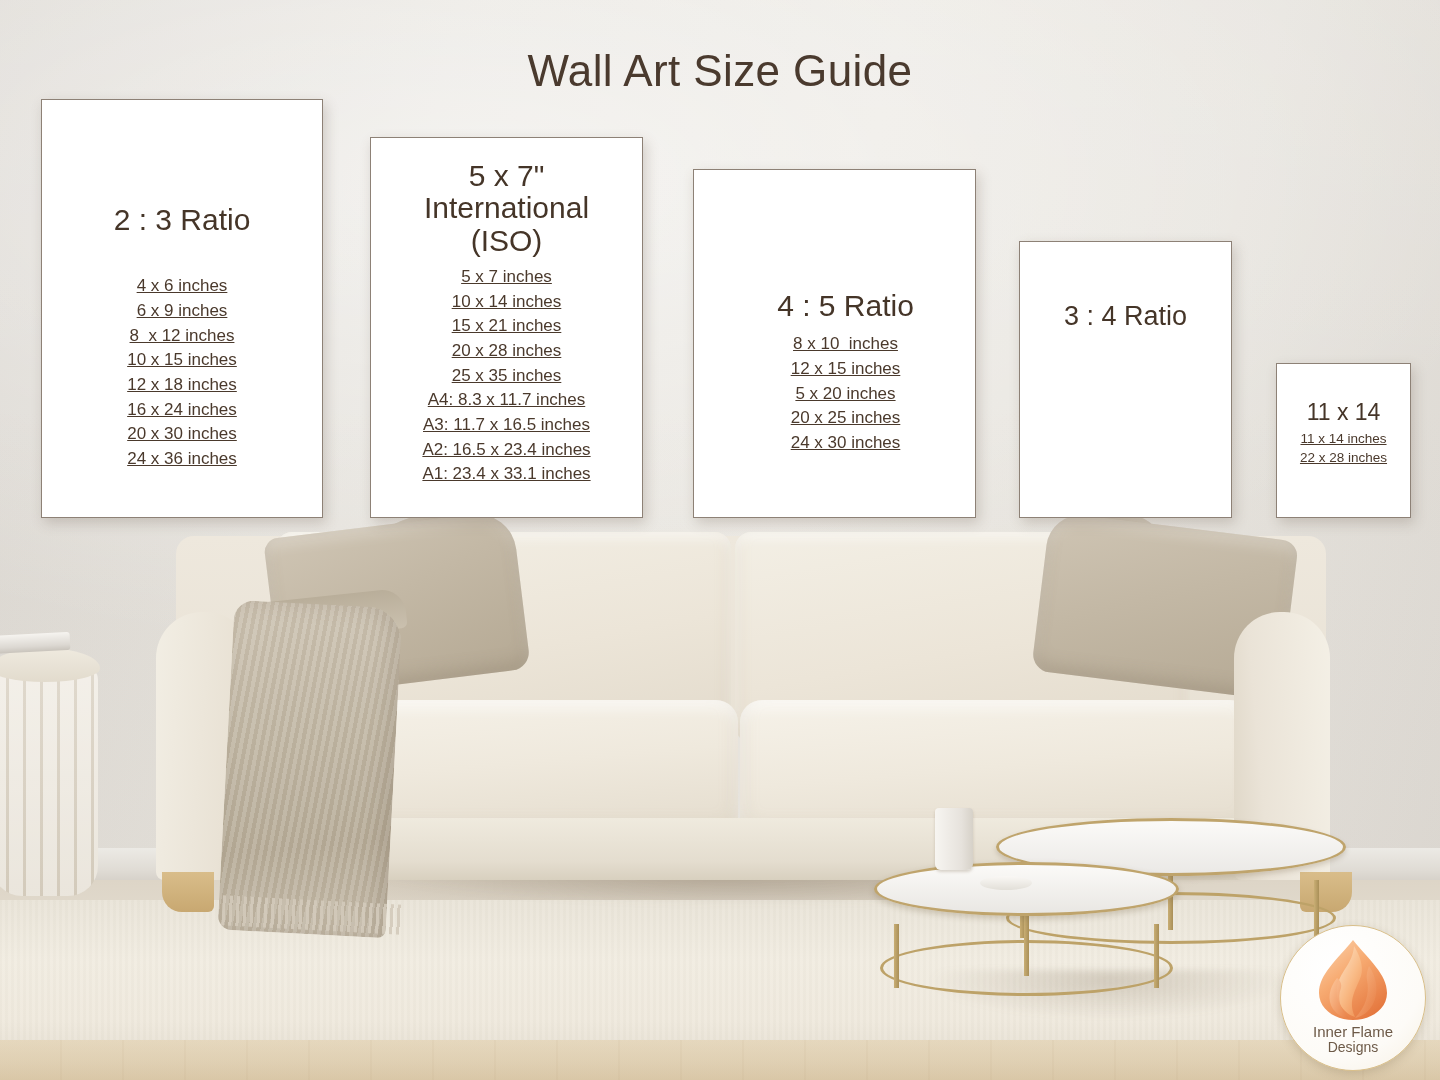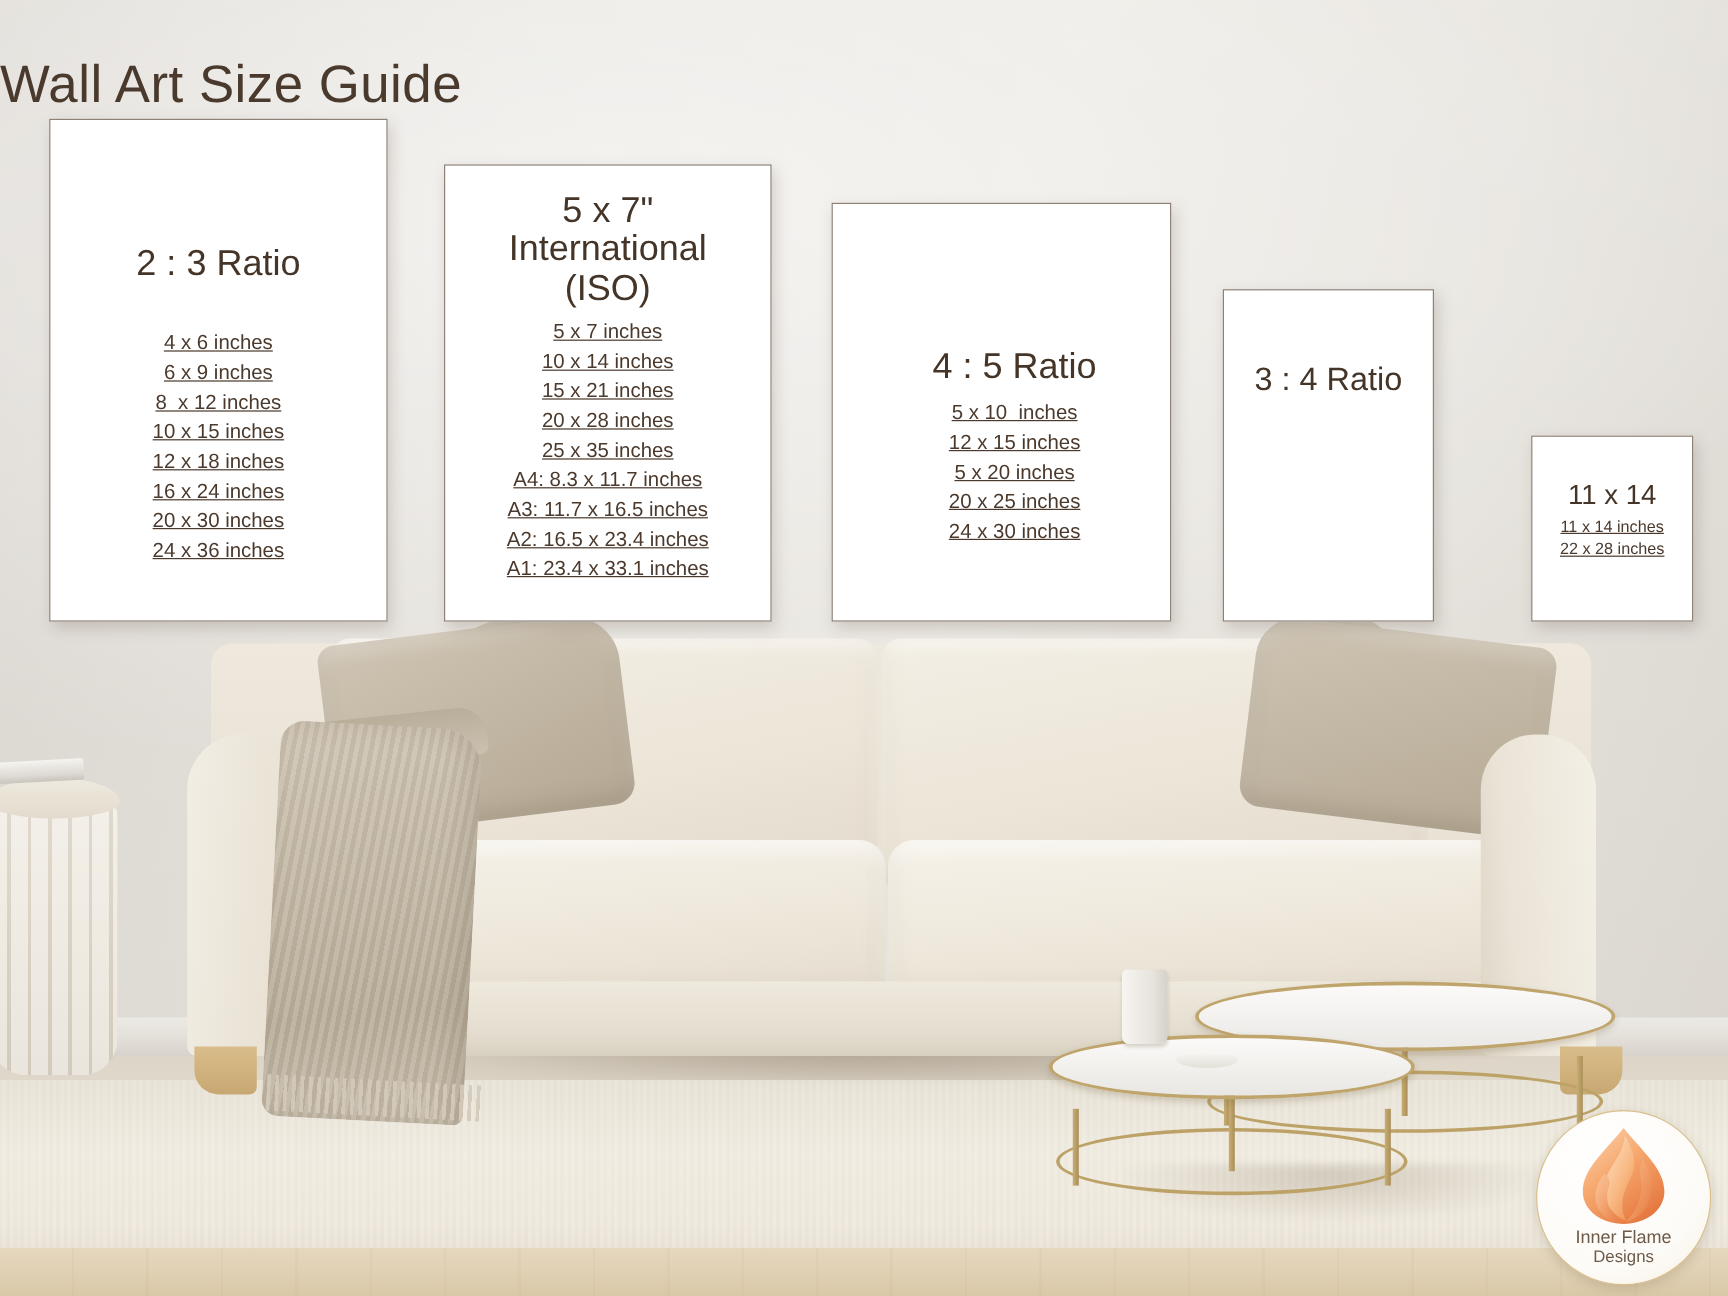--- a/index.html
+++ b/index.html
@@ -206,21 +206,21 @@
   }
   .table-shadow {
     position:absolute; left:850px; top:970px; width:520px; height:54px;
     background:radial-gradient(50% 100% at 50% 20%, rgba(110,92,68,.22), rgba(110,92,68,0) 70%);
     filter:blur(3px);
   }
 
   
   .page-title {
     position:absolute; left:0; top:46px; width:1440px;
-    text-align:left;
+    text-align:center;
     font-size:44px; font-weight:400; letter-spacing:.4px;
     color:#4a3a2e;
   }
 
   .frame {
     position:absolute;
     background:#fff;
     border:1.5px solid #8d8176;
     box-shadow:3px 5px 12px rgba(90,75,58,.22);
     display:flex; flex-direction:column; align-items:center;
@@ -237,21 +237,21 @@
   }
   .poster-list {
     list-style:none; color:#4a392c; line-height:1.45;
   }
   .poster-list li { white-space:pre;text-decoration:underline; }
 
   
   #frame-0 { left:41px;   top:99px;  width:282px; height:419px; }
   #frame-1 { left:370px;  top:137px; width:273px; height:381px; }
   #frame-2 { left:693px;  top:169px; width:283px; height:349px; }
-  #frame-3 { left:1019px; top:241px; width:176px; height:277px; }
+  #frame-3 { left:1019px; top:241px; width:213px; height:277px; }
   #frame-4 { left:1276px; top:363px; width:135px; height:155px; }
 
   #frame-0 .inner { padding-top:104px;gap:28px; }
   #frame-0 .poster-heading { font-size:30px; }
   #frame-0 .poster-list { font-size:17px; margin-top:10px; }
 
   #frame-1 .inner { padding-top:22px; }
   #frame-1 .poster-heading { font-size:30px; }
   #frame-1 .poster-list { font-size:17px; margin-top:8px; }
 
@@ -385,21 +385,21 @@
         <li>A2: 16.5 x 23.4 inches</li>
         <li>A1: 23.4 x 33.1 inches</li>
       </ul>
   </div>
 </div>
 
 <div class="frame" id="frame-2">
   <div class="inner">
     <div class="poster-heading">4 : 5 Ratio</div>
     <ul class="poster-list">
-        <li>5 x 10  inches</li>
+        <li>8 x 10  inches</li>
         <li>12 x 15 inches</li>
         <li>5 x 20 inches</li>
         <li>20 x 25 inches</li>
         <li>24 x 30 inches</li>
       </ul>
   </div>
 </div>
 
 <div class="frame" id="frame-3">
   <div class="inner">

